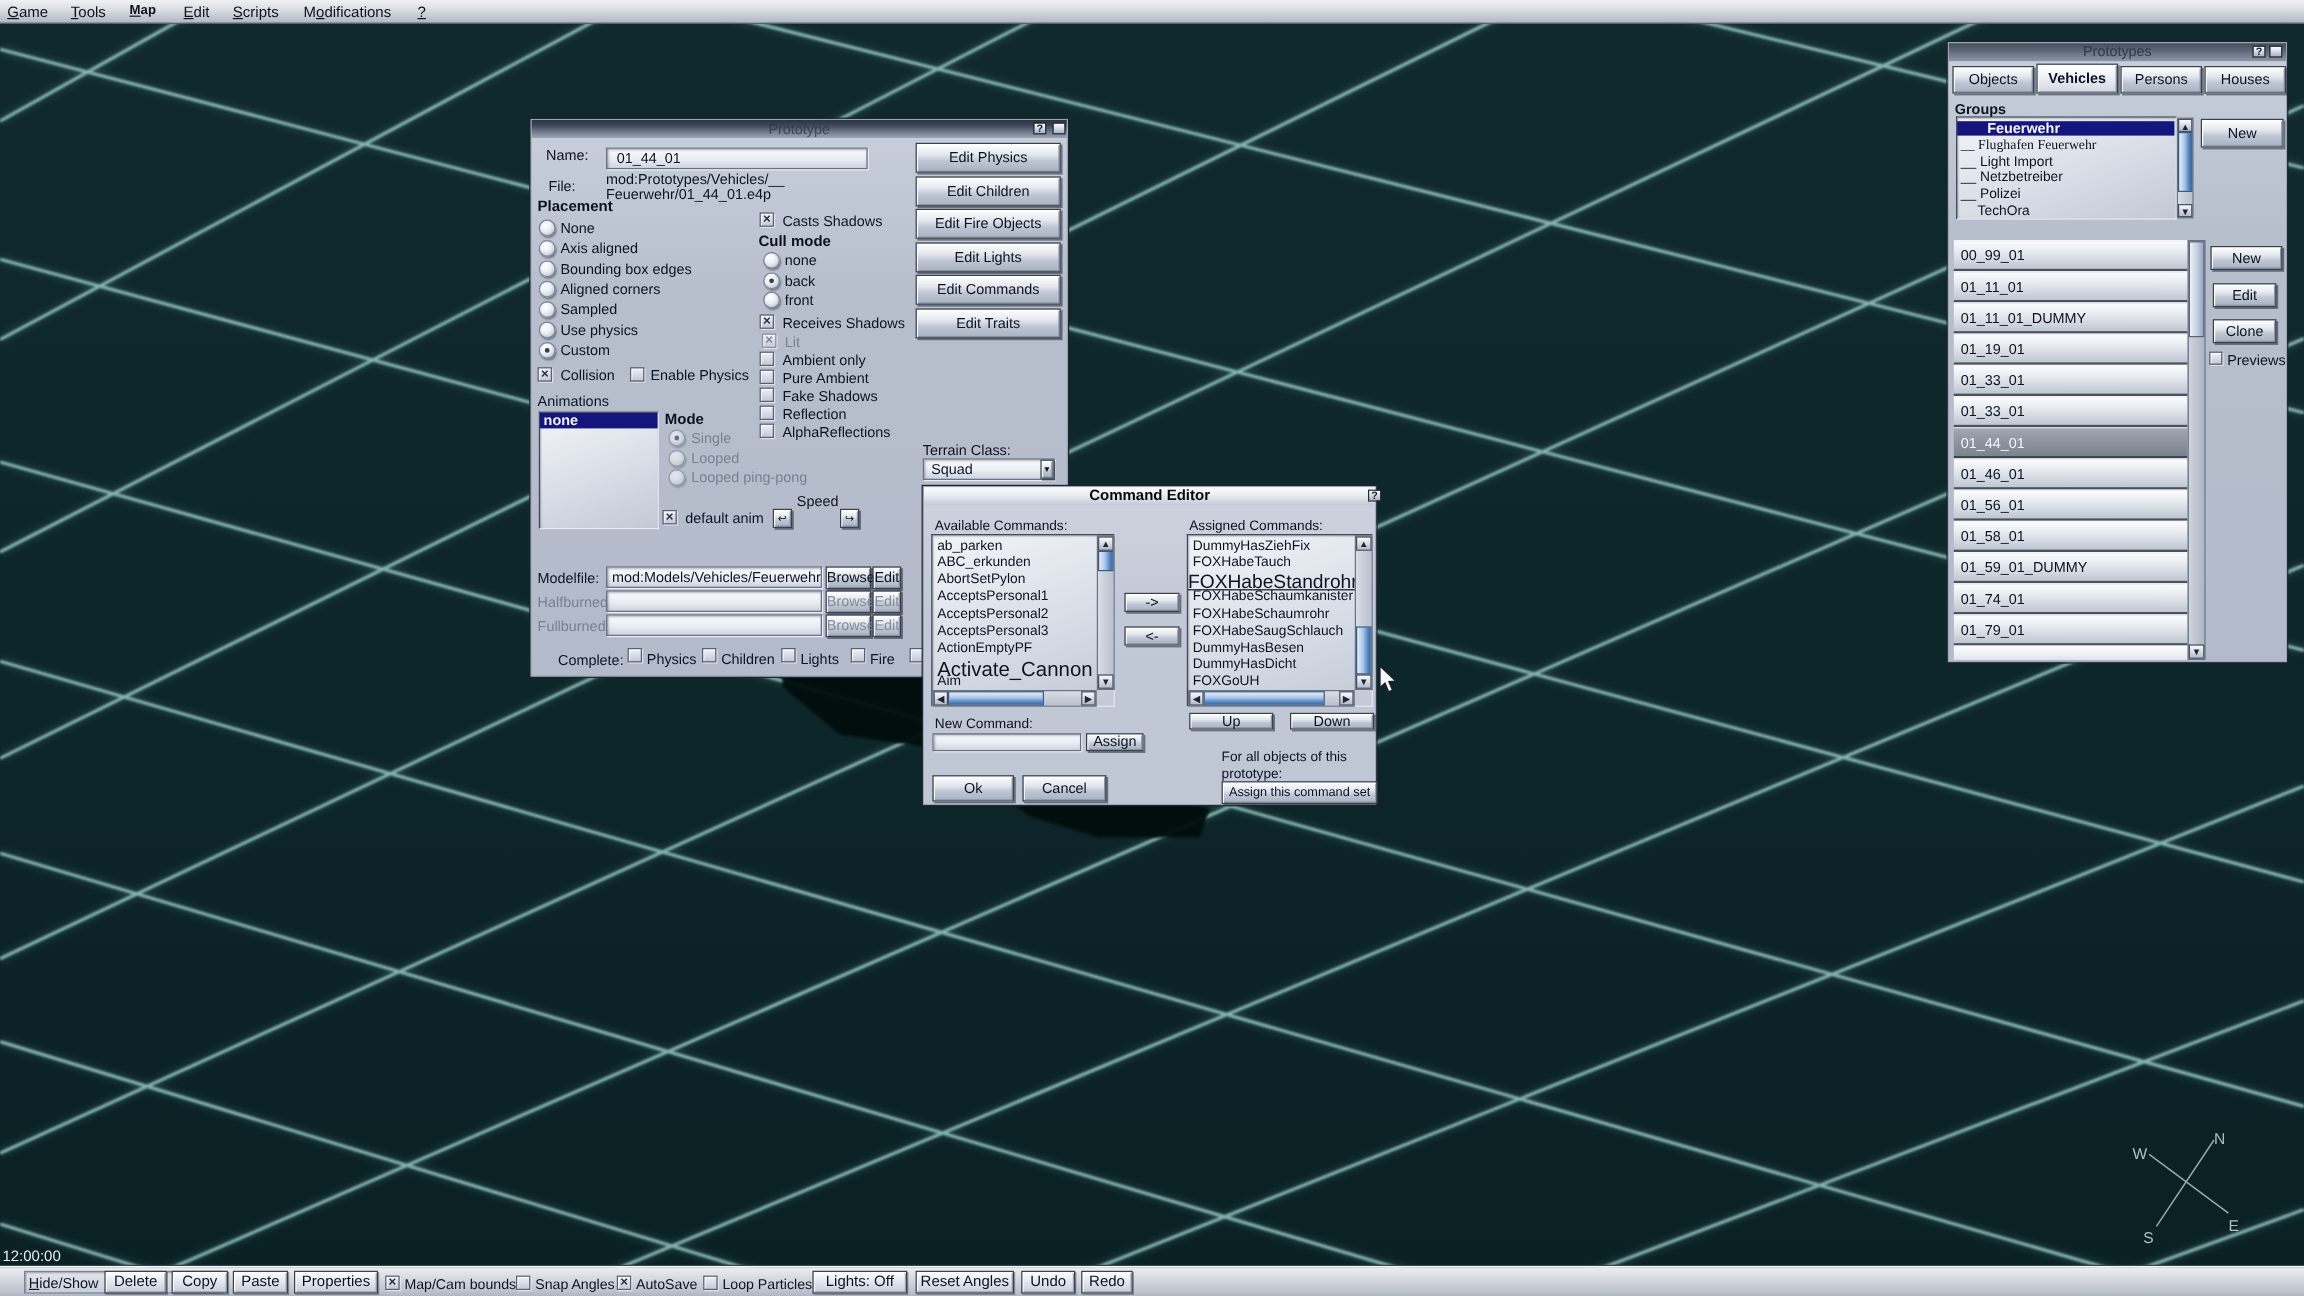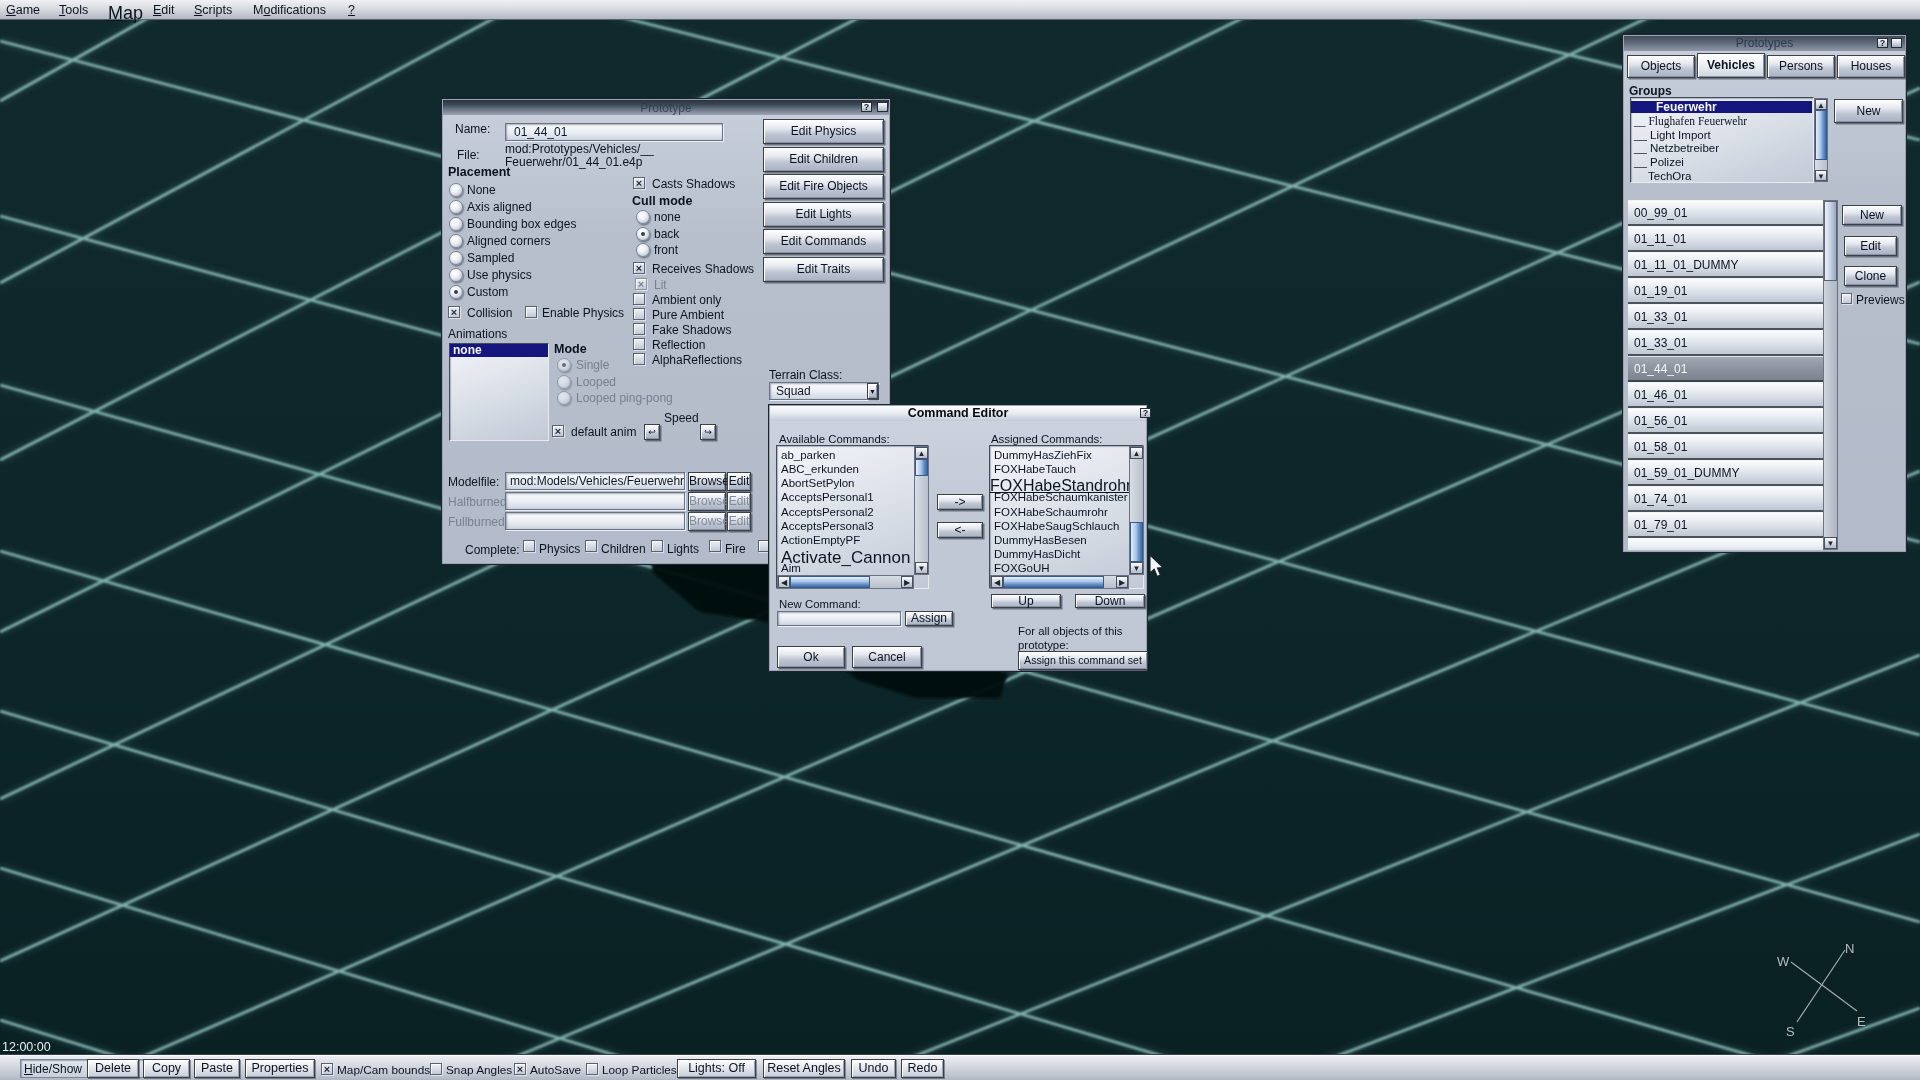--- a/index.html
+++ b/index.html
@@ -114,21 +114,21 @@
 <text x="1845" y="953">N</text>
         <text x="1777" y="966">W</text>
         <text x="1857" y="1026">E</text>
         <text x="1786" y="1036">S</text>
 </g>
 </svg>
 <div class="abs" style="left:0;top:0;width:1920px;height:20px;
 background:linear-gradient(180deg,#f0f1f3 0%,#d9dce1 45%,#bfc4cd 80%,#b2b8c2 100%);border-bottom:1px solid #5a626e;">
 <div class="abs" style="left:6px;top:3px;font-size:12.5px;color:#0c141f;"><u>G</u>ame</div>
 <div class="abs" style="left:59px;top:3px;font-size:12.5px;color:#0c141f;"><u>T</u>ools</div>
-<div class="abs" style="left:108px;top:3px;font-size:18px;color:#0c141f;"><u>M</u>ap</div>
+<div class="abs" style="left:108px;top:3px;font-size:11px;color:#0c141f;font-weight:bold;"><u>M</u>ap</div>
 <div class="abs" style="left:153px;top:3px;font-size:12.5px;color:#0c141f;"><u>E</u>dit</div>
 <div class="abs" style="left:194px;top:3px;font-size:12.5px;color:#0c141f;"><u>S</u>cripts</div>
 <div class="abs" style="left:253px;top:3px;font-size:12.5px;color:#0c141f;">M<u>o</u>difications</div>
 <div class="abs" style="left:348px;top:3px;font-size:12.5px;color:#0c141f;"><u>?</u></div>
 </div>
 <div class="dlg" style="left:441px;top:98px;width:450px;height:467px;">
       <div class="tbar" style="background:linear-gradient(180deg,#2b3340 0%,#3d4754 30%,#6a7586 62%,#9aa5b6 100%);color:#1a2433;">
 <span style="opacity:.75;font-size:12px;color:#2a3648;position:relative;top:1px;">Prototype</span></div>
       <div class="tbtn" style="left:419px;top:3px;">?</div>
       <div class="tbtn" style="left:435px;top:3px;"></div>

